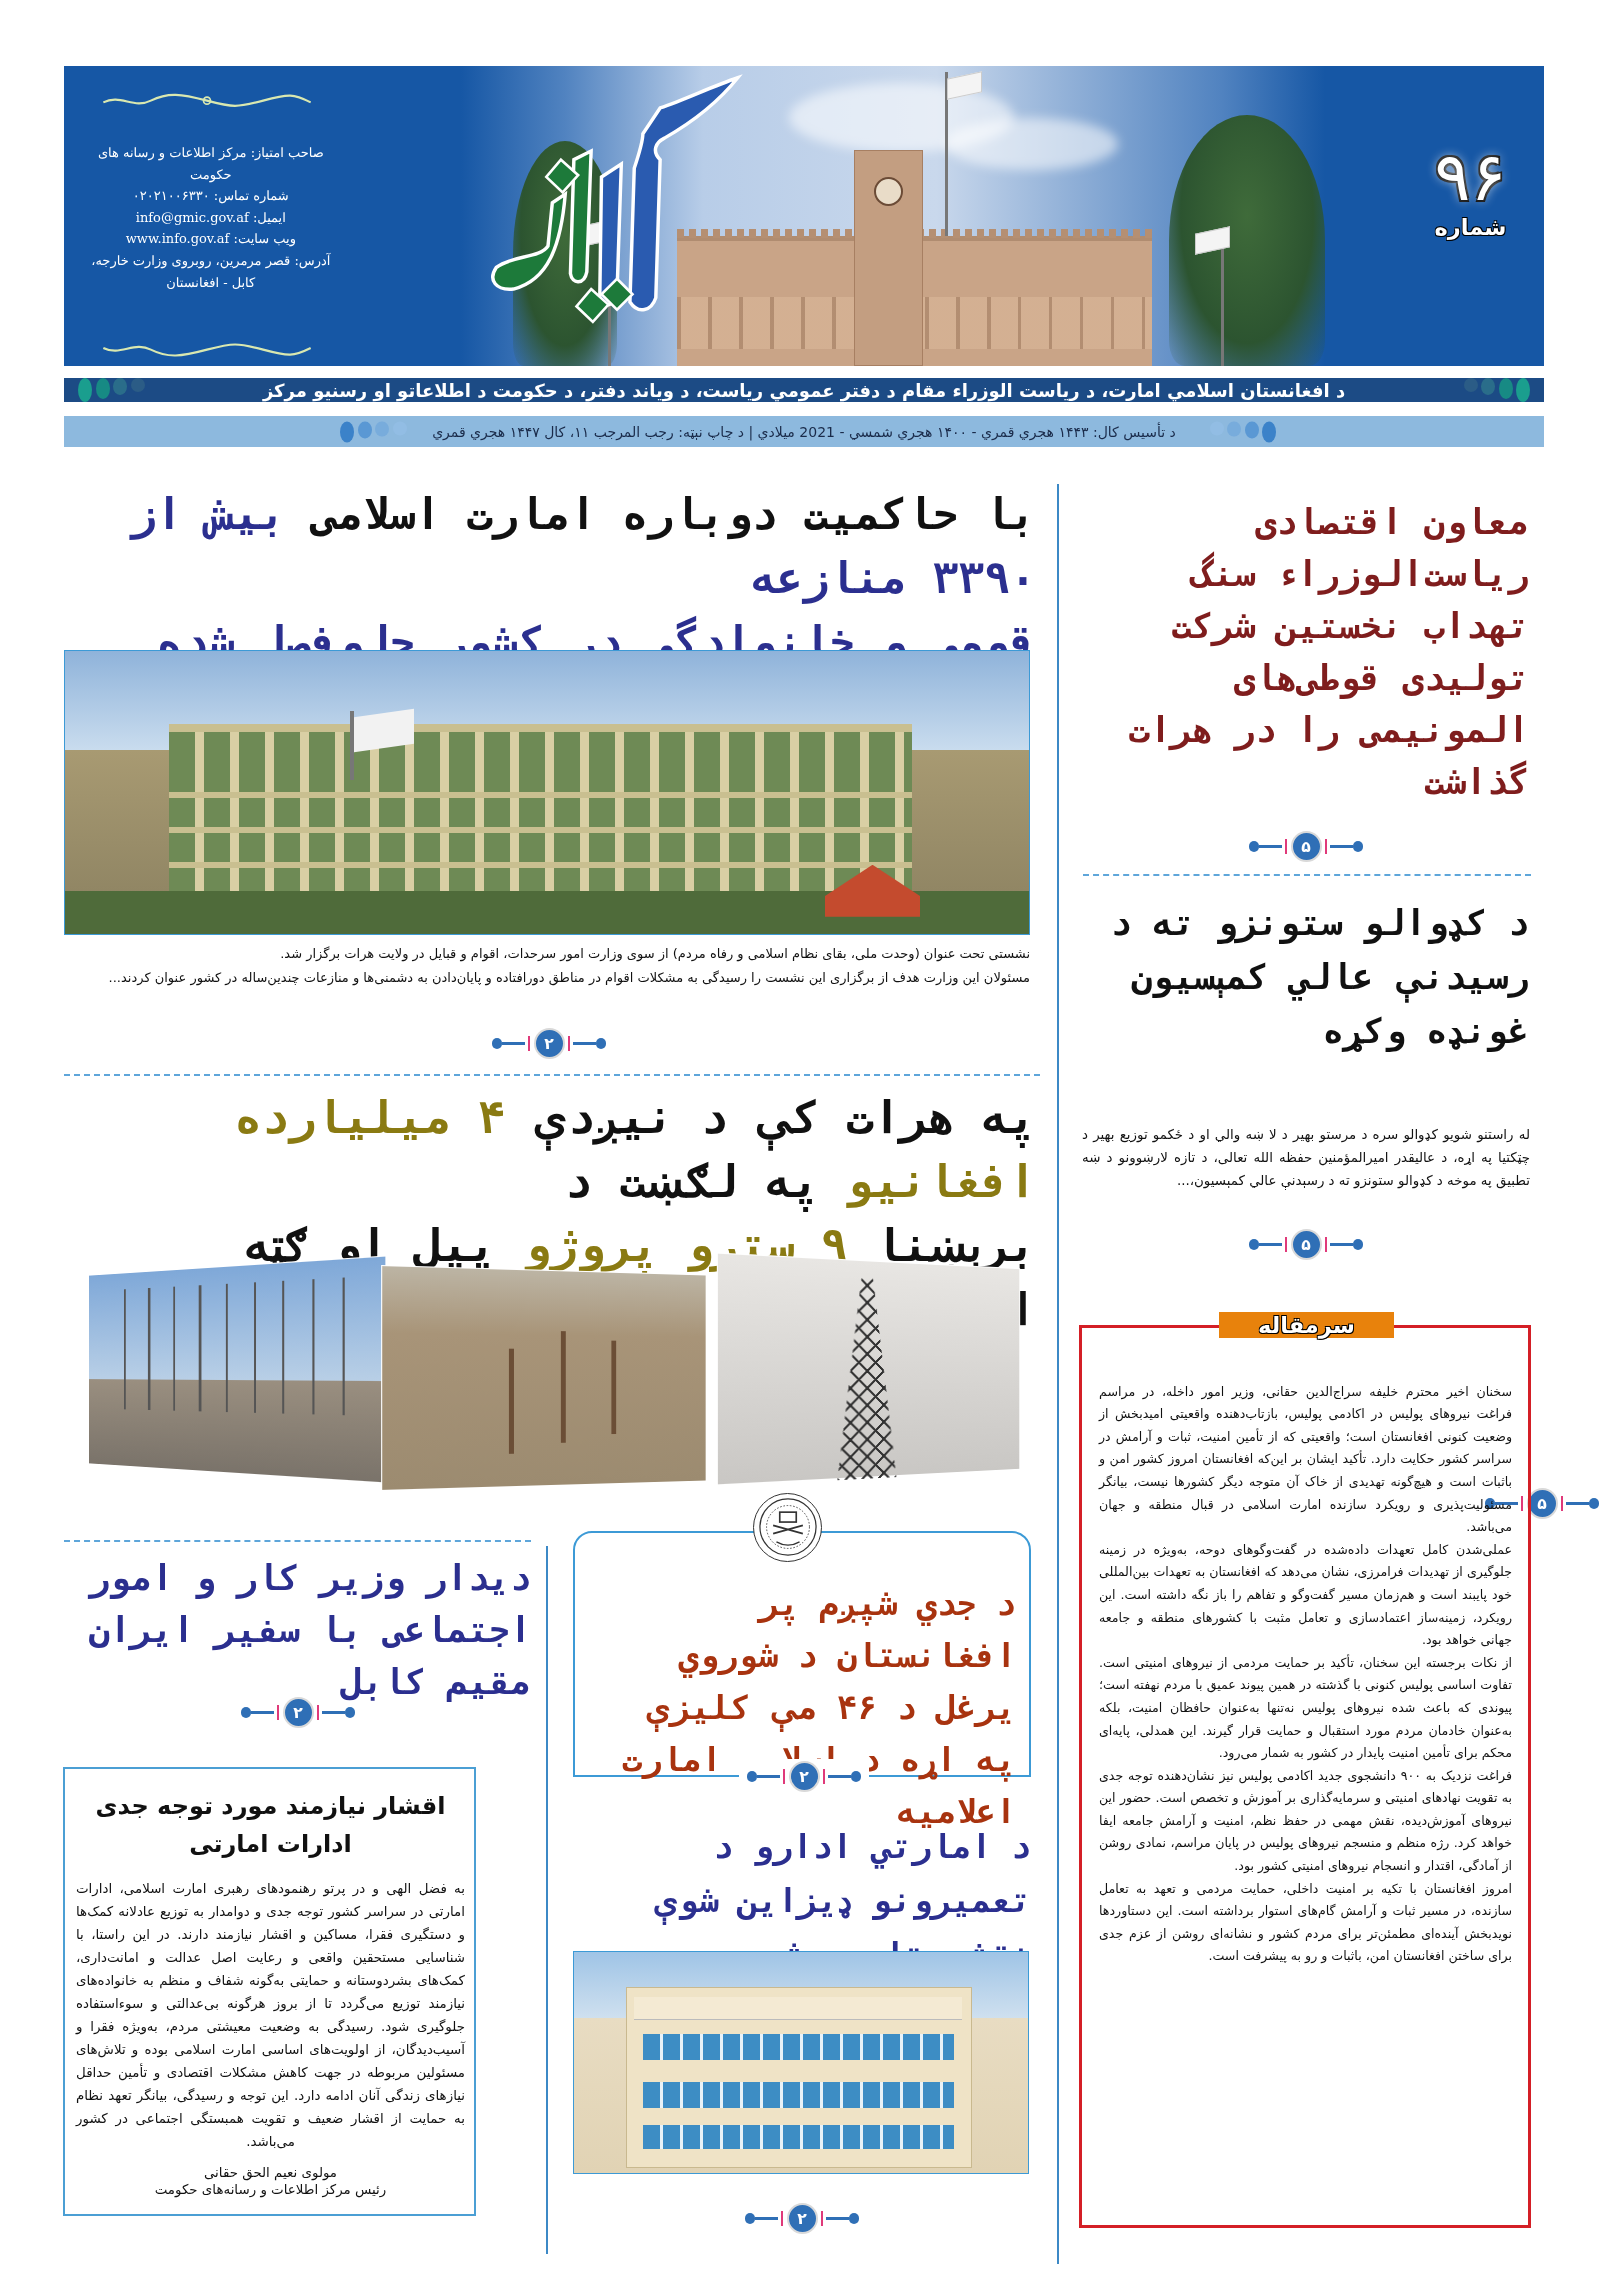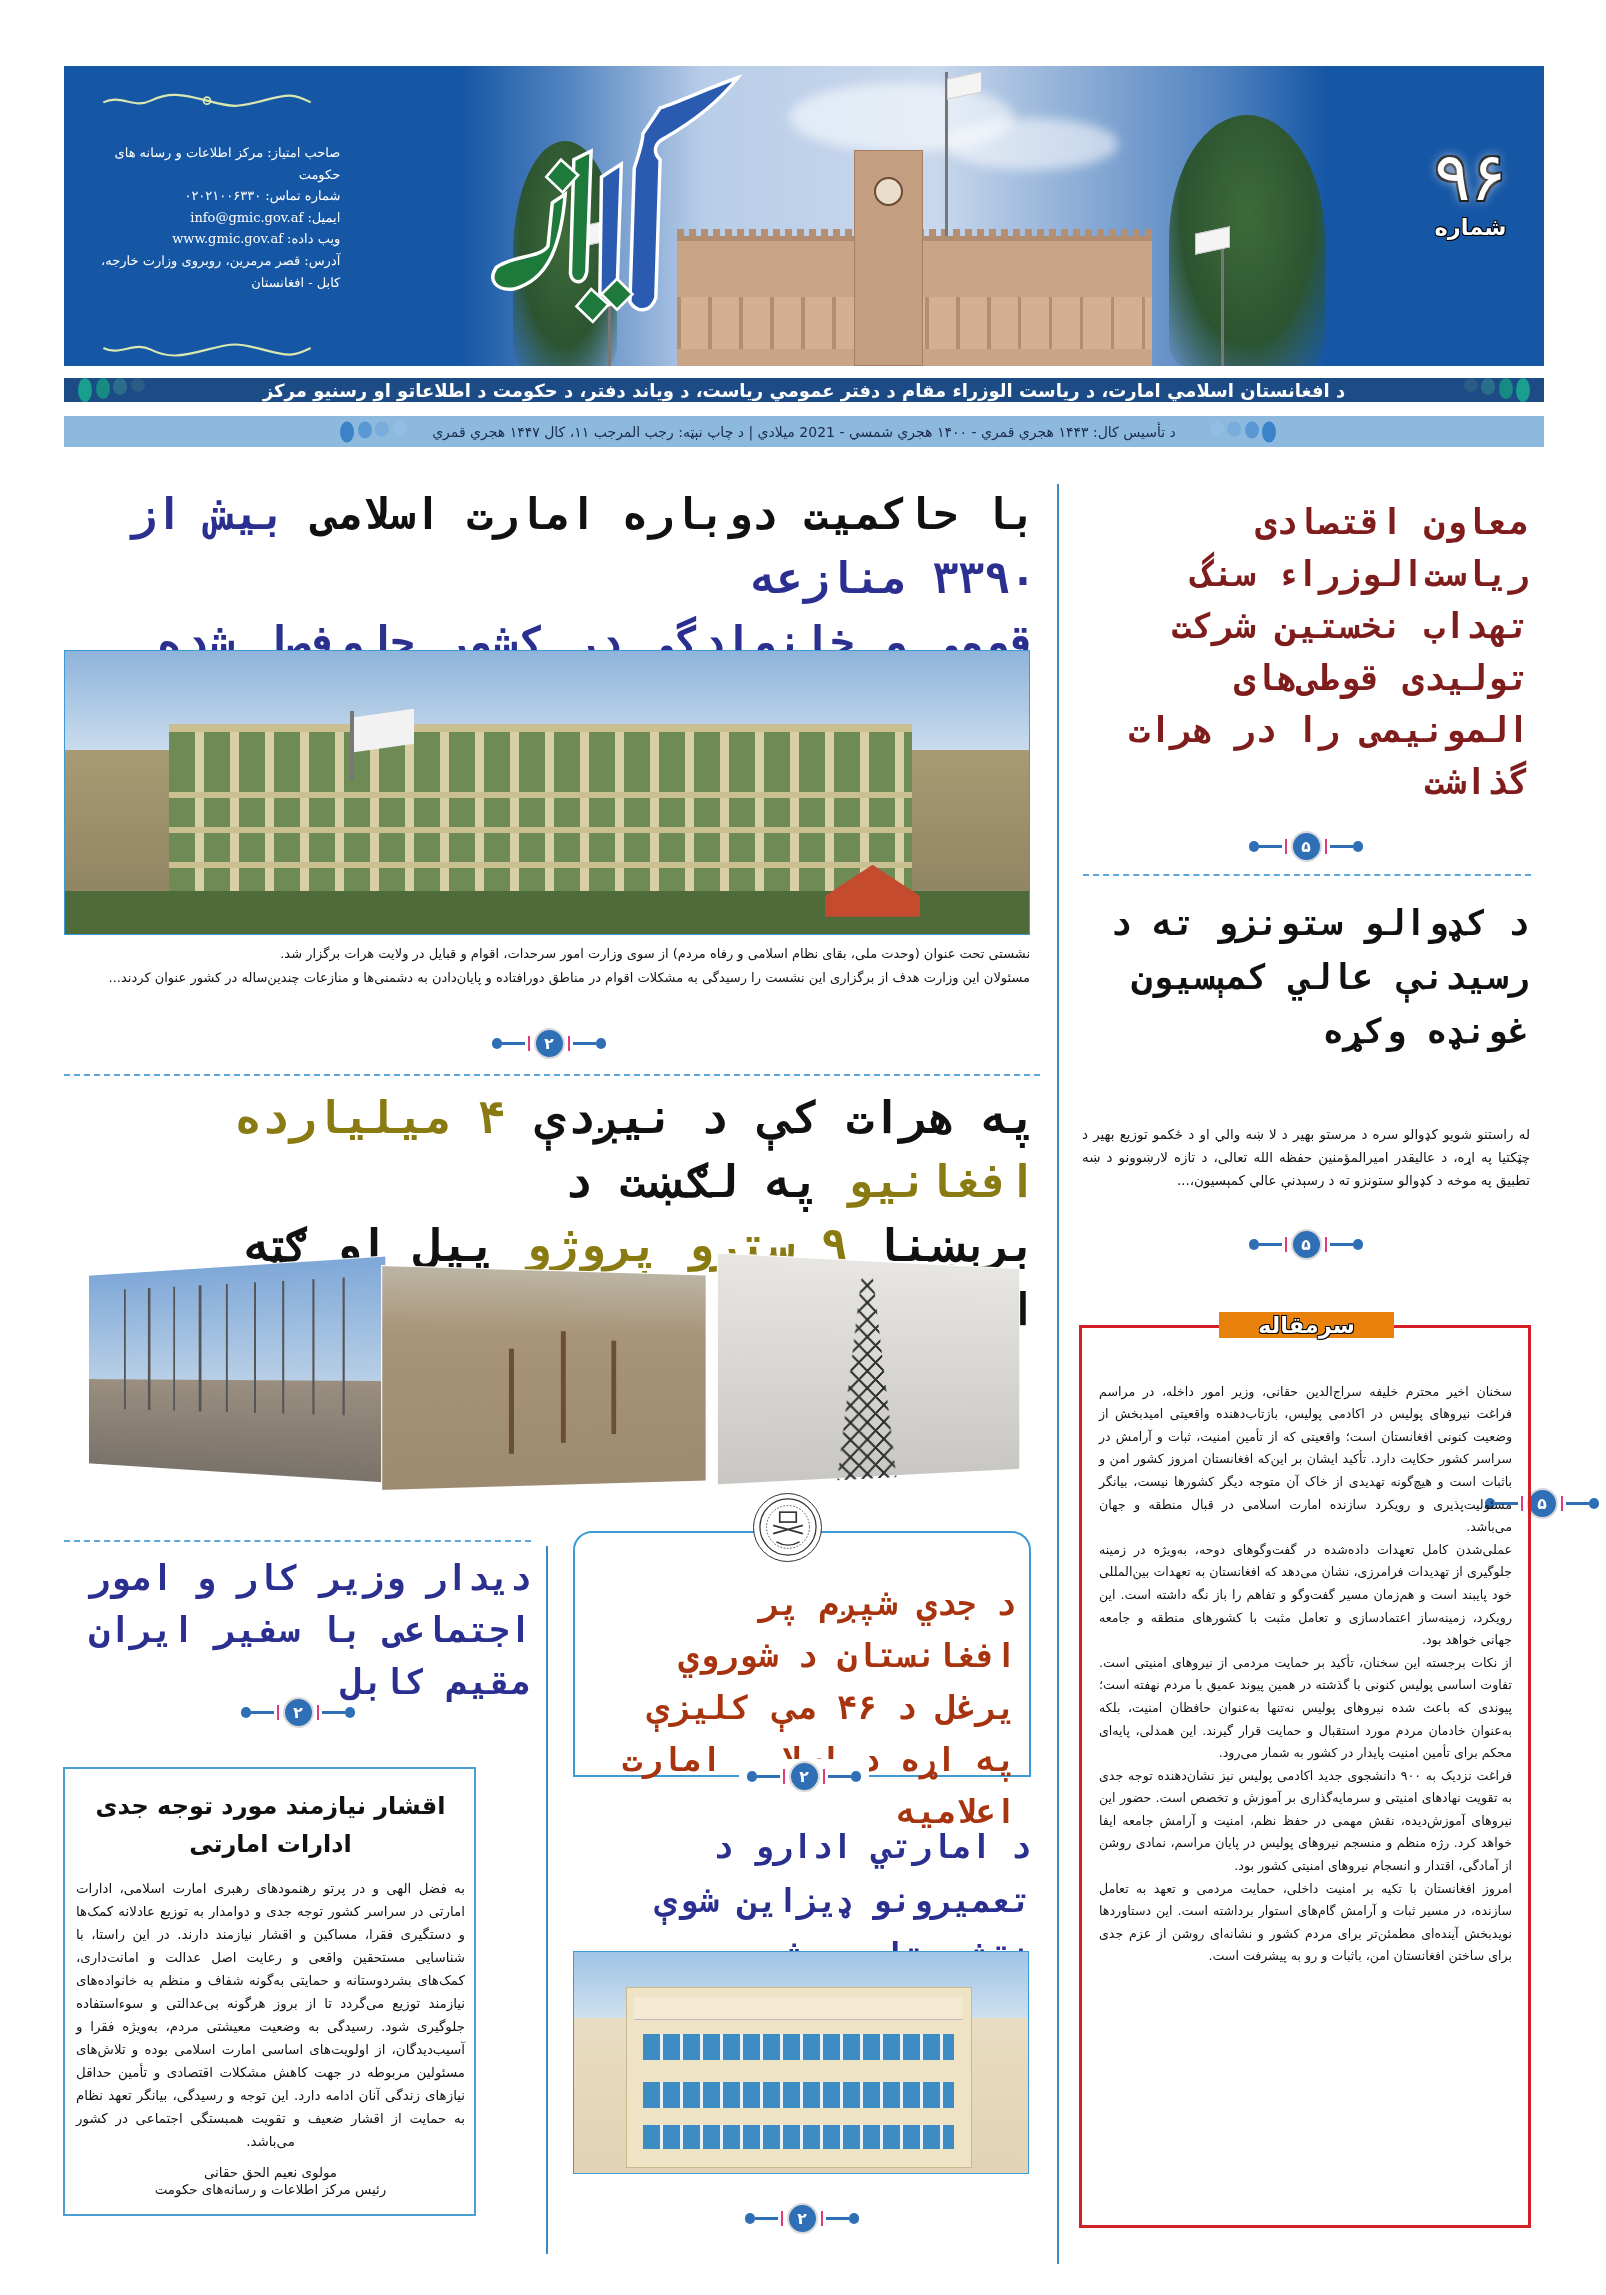--- a/index.html
+++ b/index.html
@@ -15,21 +15,21 @@
     .mh-fort { position: absolute; bottom: 0; background: #c9a487; border-top: 5.2px solid #b08c70; }
     .mh-fort::before { content: ""; position: absolute; left: 0; right: 0; top: -12px; height: 8.6px;
       background: repeating-linear-gradient(90deg, #b58f72 0 7px, transparent 7px 12px); }
     .mh-arches { position: absolute; left: 0; right: 0; bottom: 17.3px; height: 52px;
       background: repeating-linear-gradient(90deg, #a98468 0 3.5px, #d8b597 3.5px 31px); opacity: 0.7; }
     .mh-tower { position: absolute; background: #c39e81; border: 1.7px solid #a77f62; }
     .mh-tower .clock { position: absolute; left: 50%; top: 26px; width: 29px; height: 29px; margin-left: -14.7px; border-radius: 50%; background: #e9dcc8; border: 2.6px solid #6b4b36; }
     .mh-flag { position: absolute; width: 35px; height: 21px; background: #f4f4f4; border: 0.9px solid #ccc; transform: skewY(-12deg); }
     .mh-pole { position: absolute; width: 2.6px; background: #777; }
 
-    .mh-info { position: absolute; left: 0; top: 0; width: 285px; height: 300px; color: #ffffff; text-align: right; font-family: "DejaVu Serif", serif; }
+    .mh-info { position: absolute; left: 0; top: 0; width: 285px; height: 300px; color: #ffffff; text-align: center; font-family: "DejaVu Serif", serif; }
     .ornament { position: absolute; left: 35px; width: 216px; height: 17.3px; color: #d9e8b0; font-size: 19px; letter-spacing: 1.7px; text-align: center; line-height: 17.3px; }
     .ornament svg { width: 216px; height: 17.3px; }
     .mh-info-lines { position: absolute; left: 17.3px; top: 76px; width: 259px; font-size: 13px; line-height: 21.6px; }
 
     .logo-wrap { position: absolute; left: 415px; top: 7px; width: 276px; height: 251px; }
     .logo-wrap svg { width: 100%; height: 100%; }
 
     .issue { position: absolute; right: 26px; top: 78px; width: 95px; text-align: center; }
     .issue-num { font-family: "DejaVu Sans", sans-serif; font-weight: normal; font-size: 67px; color: #fff; line-height: 66px;
       text-shadow: 0 0 2.6px #000, 0 0 10.4px rgba(255,255,255,0.9), 1.7px 1.7px 0 #000, -1.7px -1.7px 0 #000, 1.7px -1.7px 0 #000, -1.7px 1.7px 0 #000; }
@@ -99,21 +99,21 @@
       <svg viewBox="0 0 250 20">
           <path d="M5 12 C25 2 40 20 60 10 S95 2 125 10 S160 18 190 10 S225 2 245 12" fill="none" stroke="#d9e8b0" stroke-width="2.5"></path>
           <circle cx="125" cy="10" r="4" fill="none" stroke="#d9e8b0" stroke-width="2"></circle>
         </svg>
     </div>
     <div class="mh-info-lines">
       <div>صاحب امتیاز: مرکز اطلاعات و رسانه های</div>
       <div>حکومت</div>
       <div>شماره تماس: ۰۲۰۲۱۰۰۶۳۳۰</div>
       <div>ایمیل: info@gmic.gov.af</div>
-      <div>ویب داده: www.gmic.gov.af</div>
+      <div>ویب سایت: www.info.gov.af</div>
       <div>آدرس: قصر مرمرین، روبروی وزارت خارجه،</div>
       <div>کابل - افغانستان</div>
     </div>
     <div class="ornament" style="top:275px;">
       <svg viewBox="0 0 250 20">
           <path d="M5 8 C25 18 40 0 60 10 S95 18 125 10 S160 2 190 10 S225 18 245 8" fill="none" stroke="#d9e8b0" stroke-width="2.5"></path>
         </svg>
     </div>
   </div>
 

